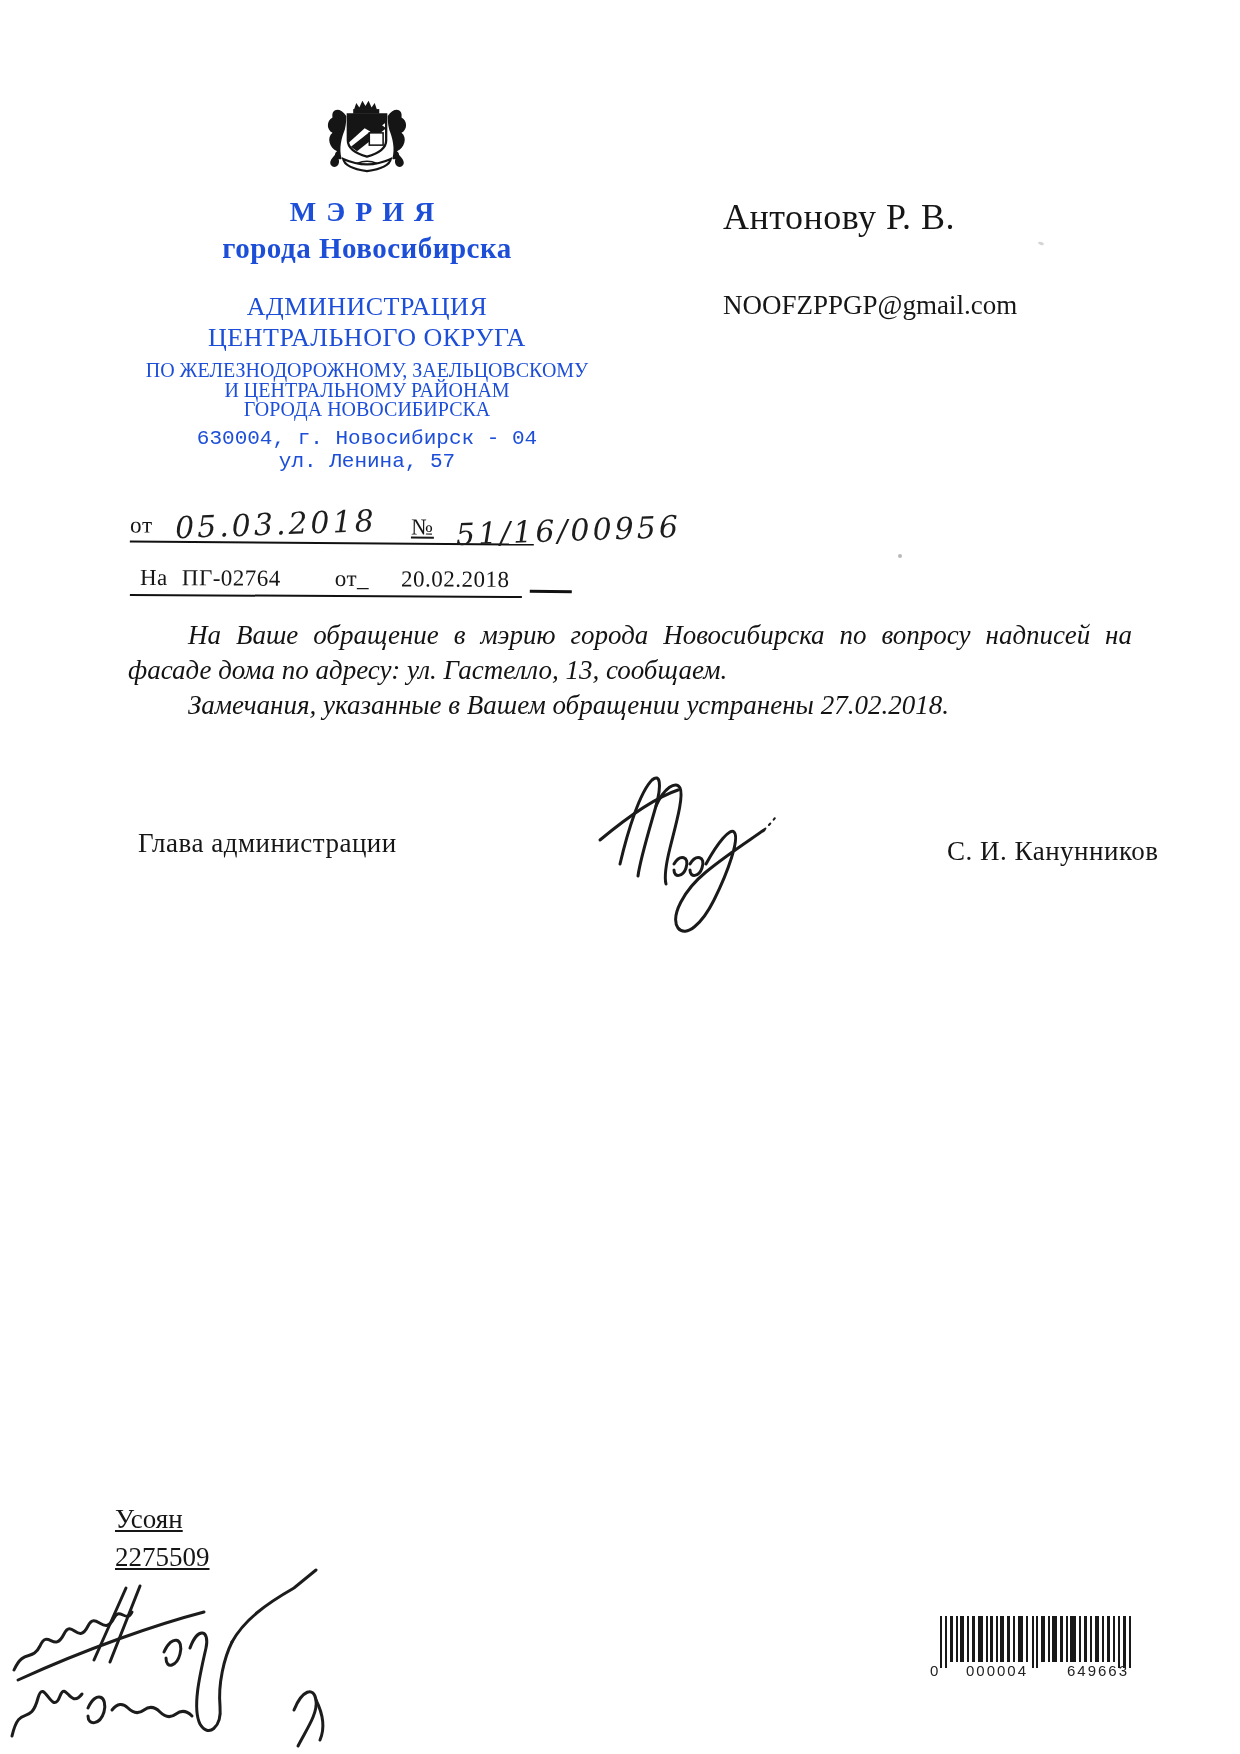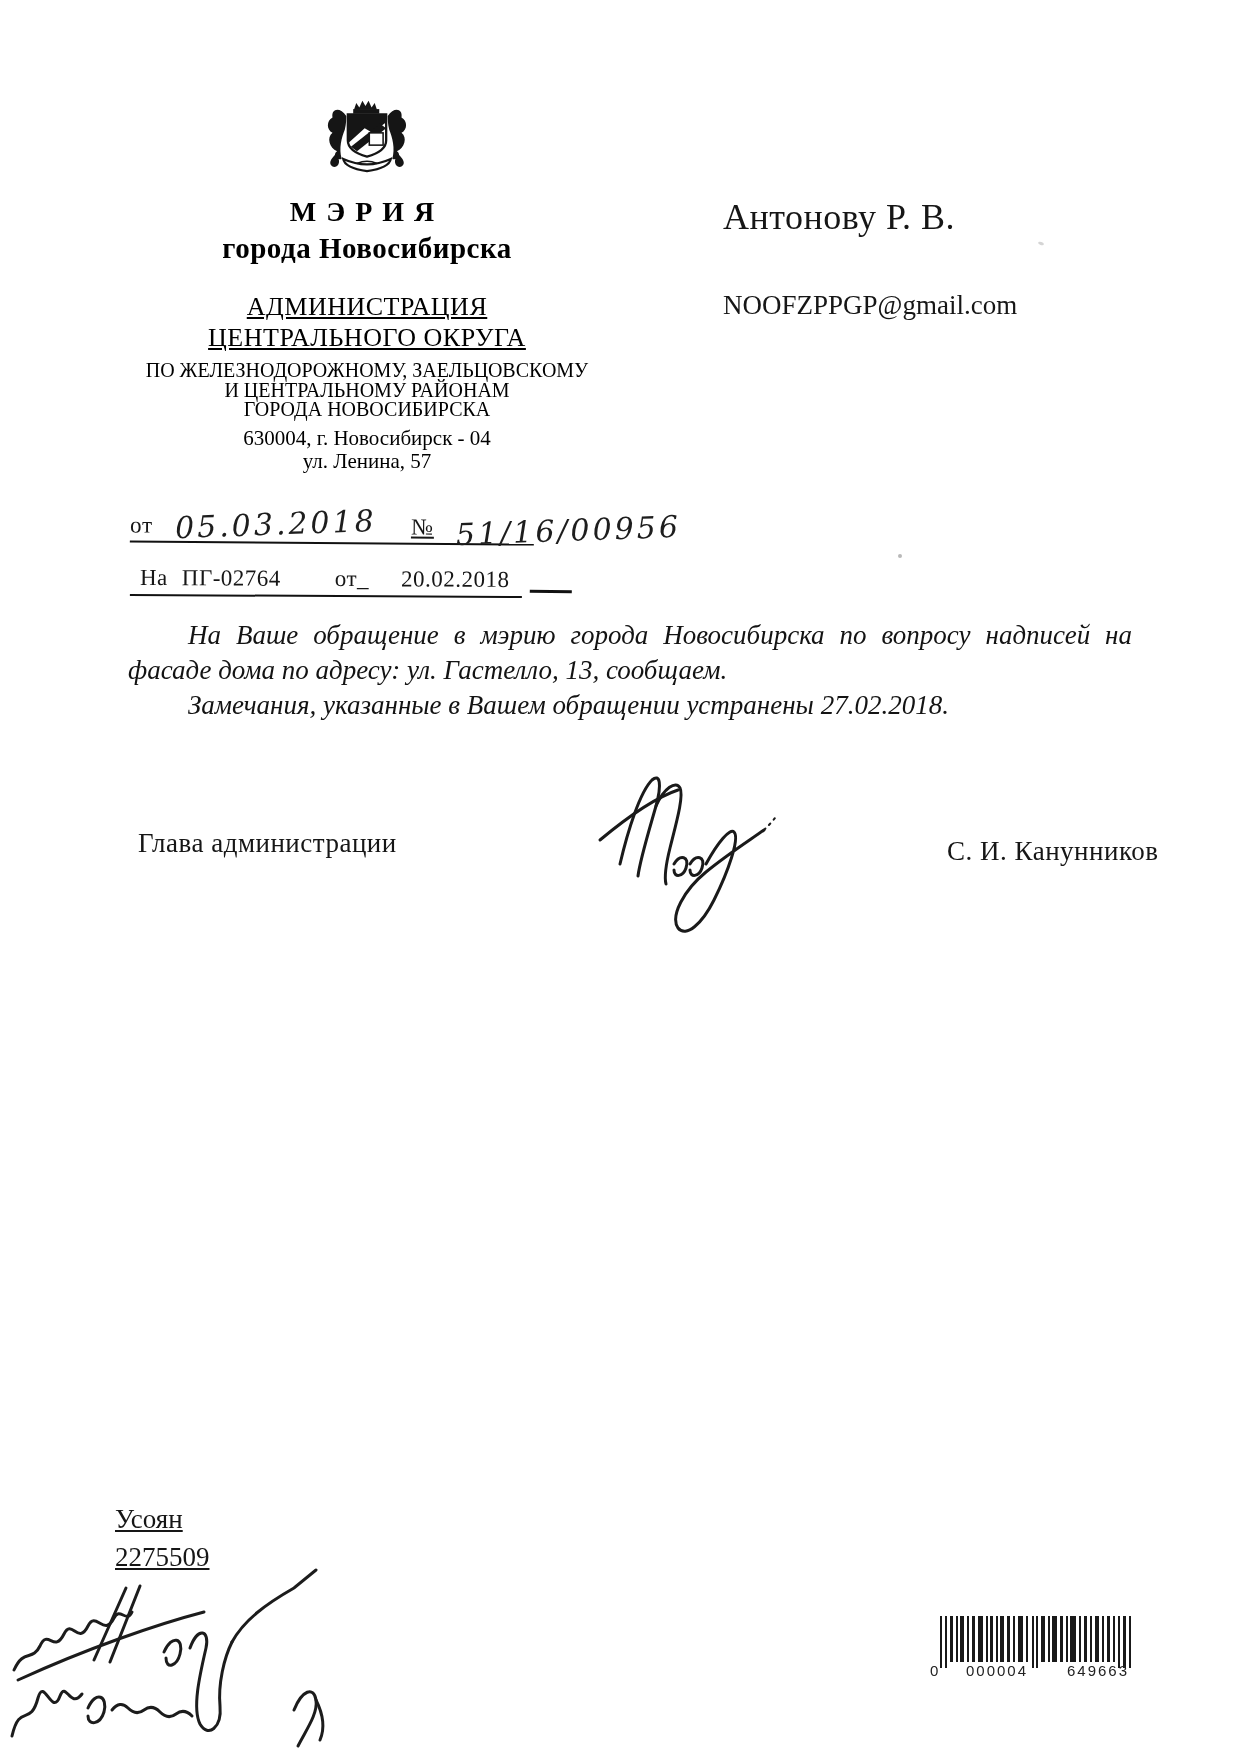--- a/index.html
+++ b/index.html
@@ -5,29 +5,29 @@
   html,body { margin:0; padding:0; }
   body { background:#e8e8e8; }
   .page {
     position:relative; width:1240px; height:1754px;
     background:#ffffff; margin:0 auto; overflow:hidden;
     color:#161616; font-family:"Liberation Serif", serif;
   }
   
   .letterhead {
     position:absolute; left:128px; top:93px; width:478px;
-    text-align:center; color:#000000;
+    text-align:center; color:#1d4ed8;
   }
   .emblem-wrap { width:100%; text-align:center; }
   .org-line1 { font-size:28px; font-weight:bold; letter-spacing:10px; margin-top:7px; }
   .org-line2 { font-size:29px; font-weight:bold; margin-top:4px; letter-spacing:0.5px; }
-  .dept-line { font-size:26px; margin-top:1px; letter-spacing:0.5px;text-decoration:underline; }
+  .dept-line { font-size:26px; margin-top:1px; letter-spacing:0.5px; }
   .dept-line.first { margin-top:27px; }
   .districts { font-size:20px; line-height:19.5px; margin-top:8px; }
-  .addr { font-family:Liberation Serif, serif; font-size:21px; line-height:23.5px; }
+  .addr { font-family:Liberation Mono, monospace; font-size:21px; line-height:23.5px; }
   .addr.first { margin-top:7px; }
   
   .ref-line1 {
     position:absolute; left:130px; top:500px; width:404px; height:40px;
     border-bottom:2.5px solid #111; transform:rotate(0.45deg);
     display:flex; align-items:flex-end; padding-bottom:2px;
   }
   .ref-label { font-size:23px; letter-spacing:1px; }
   .hand {
     font-family:"DejaVu Serif", serif; font-style:italic;

